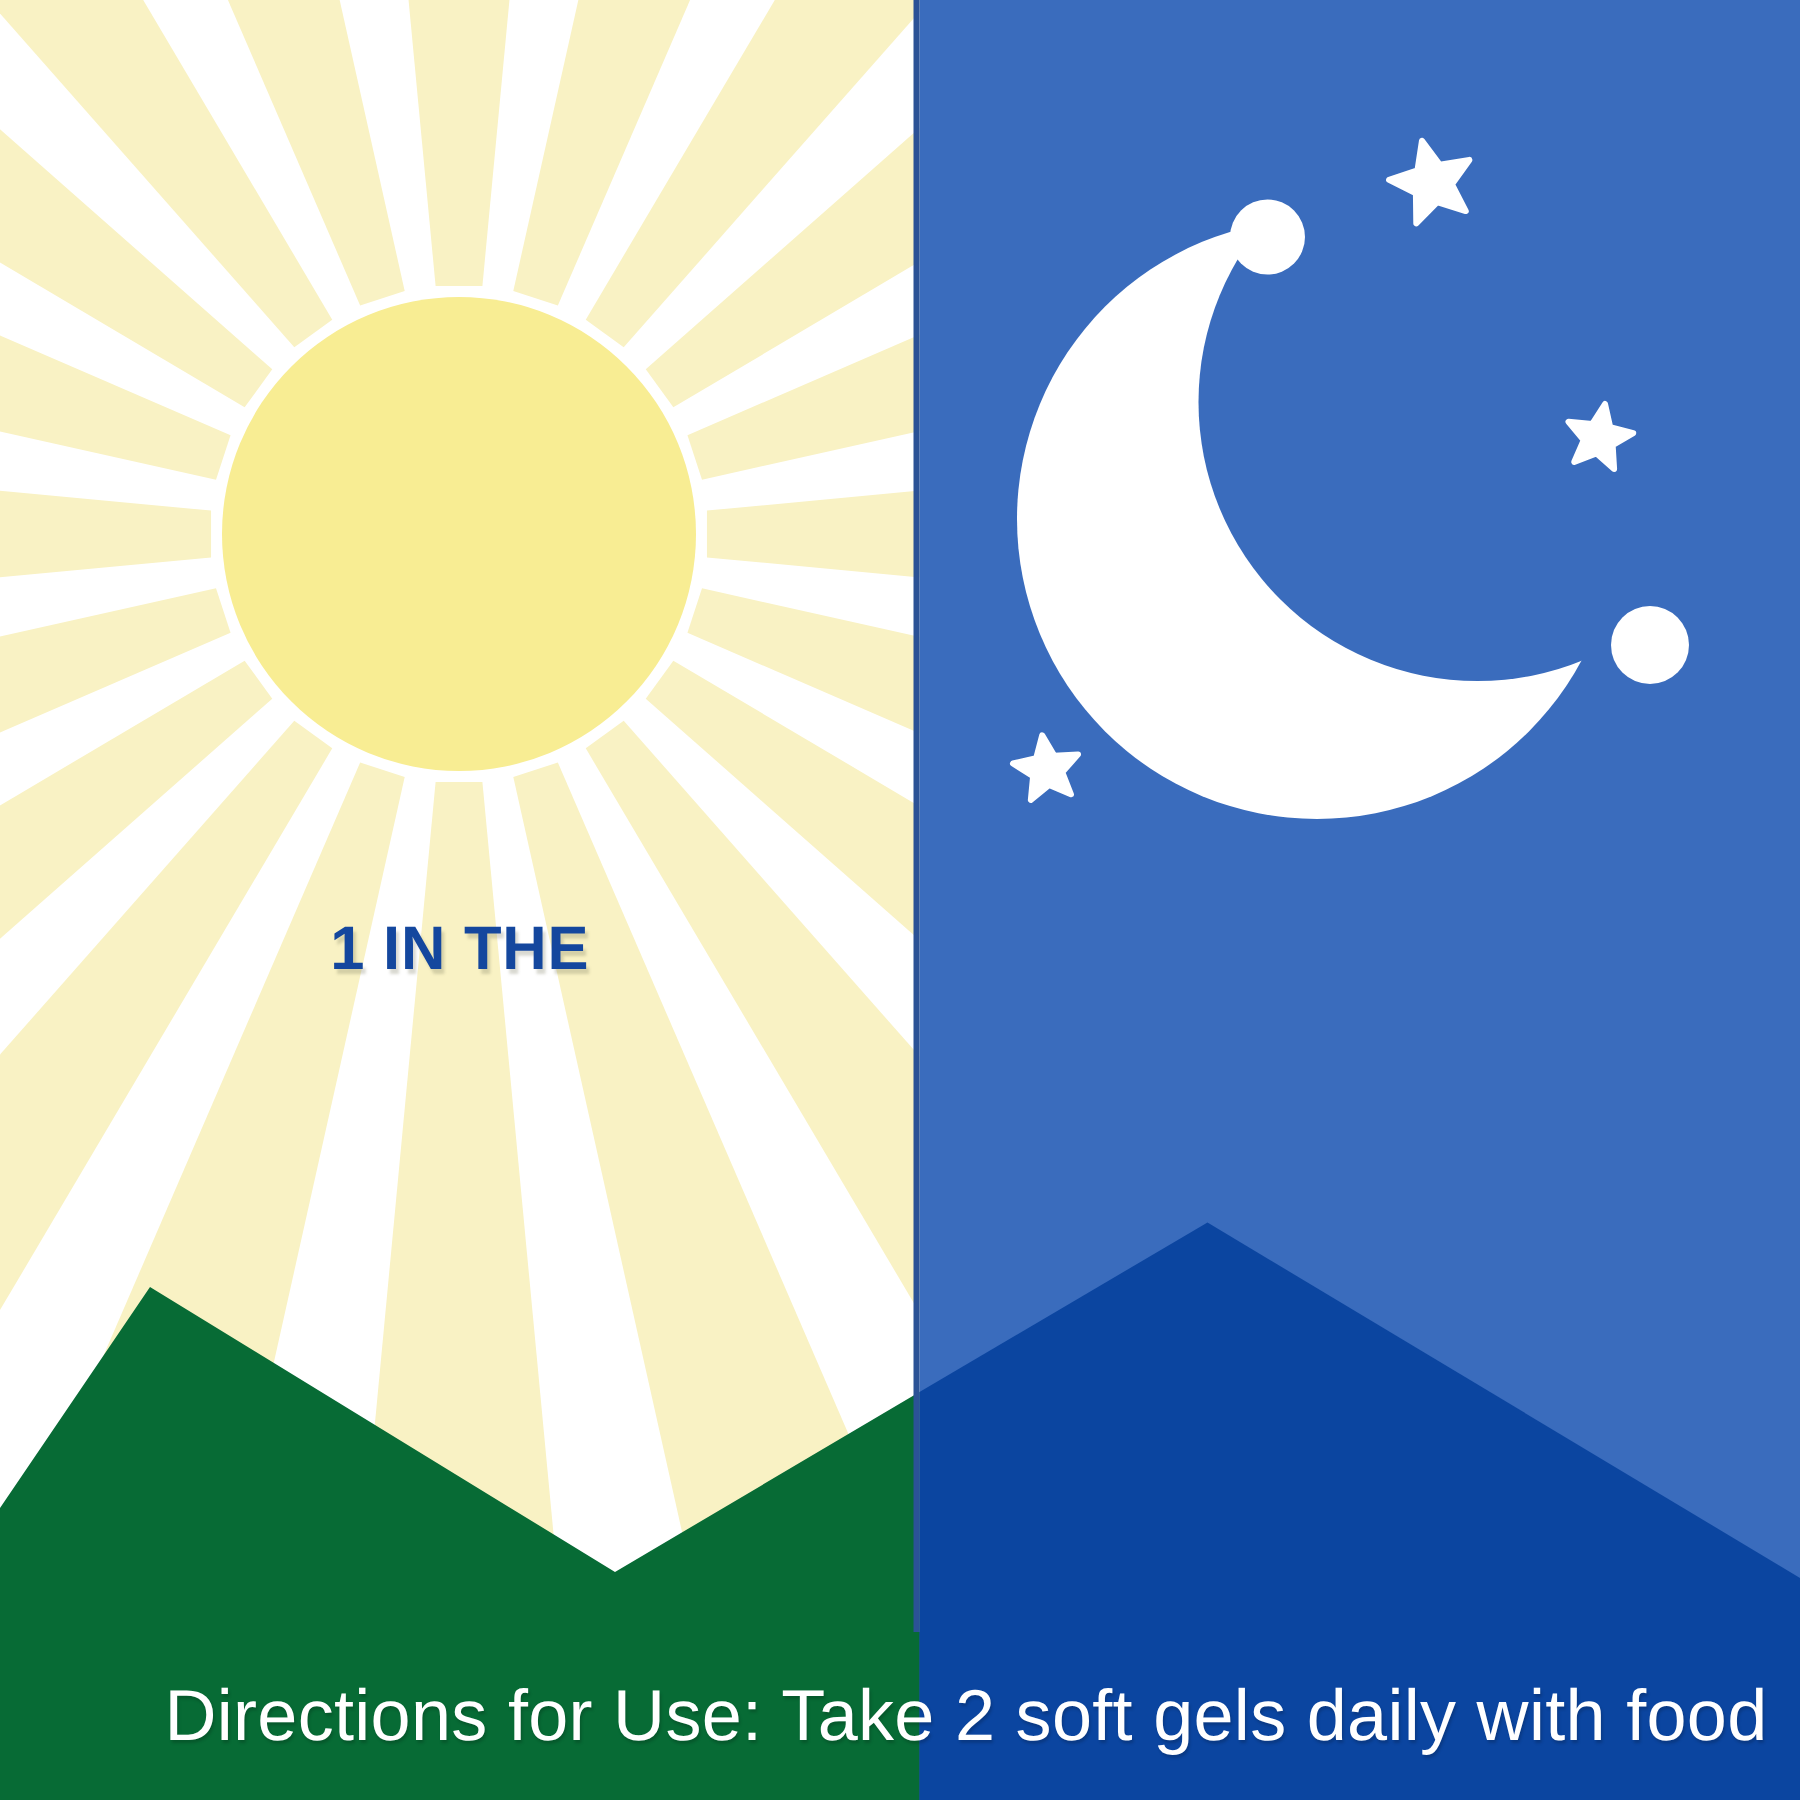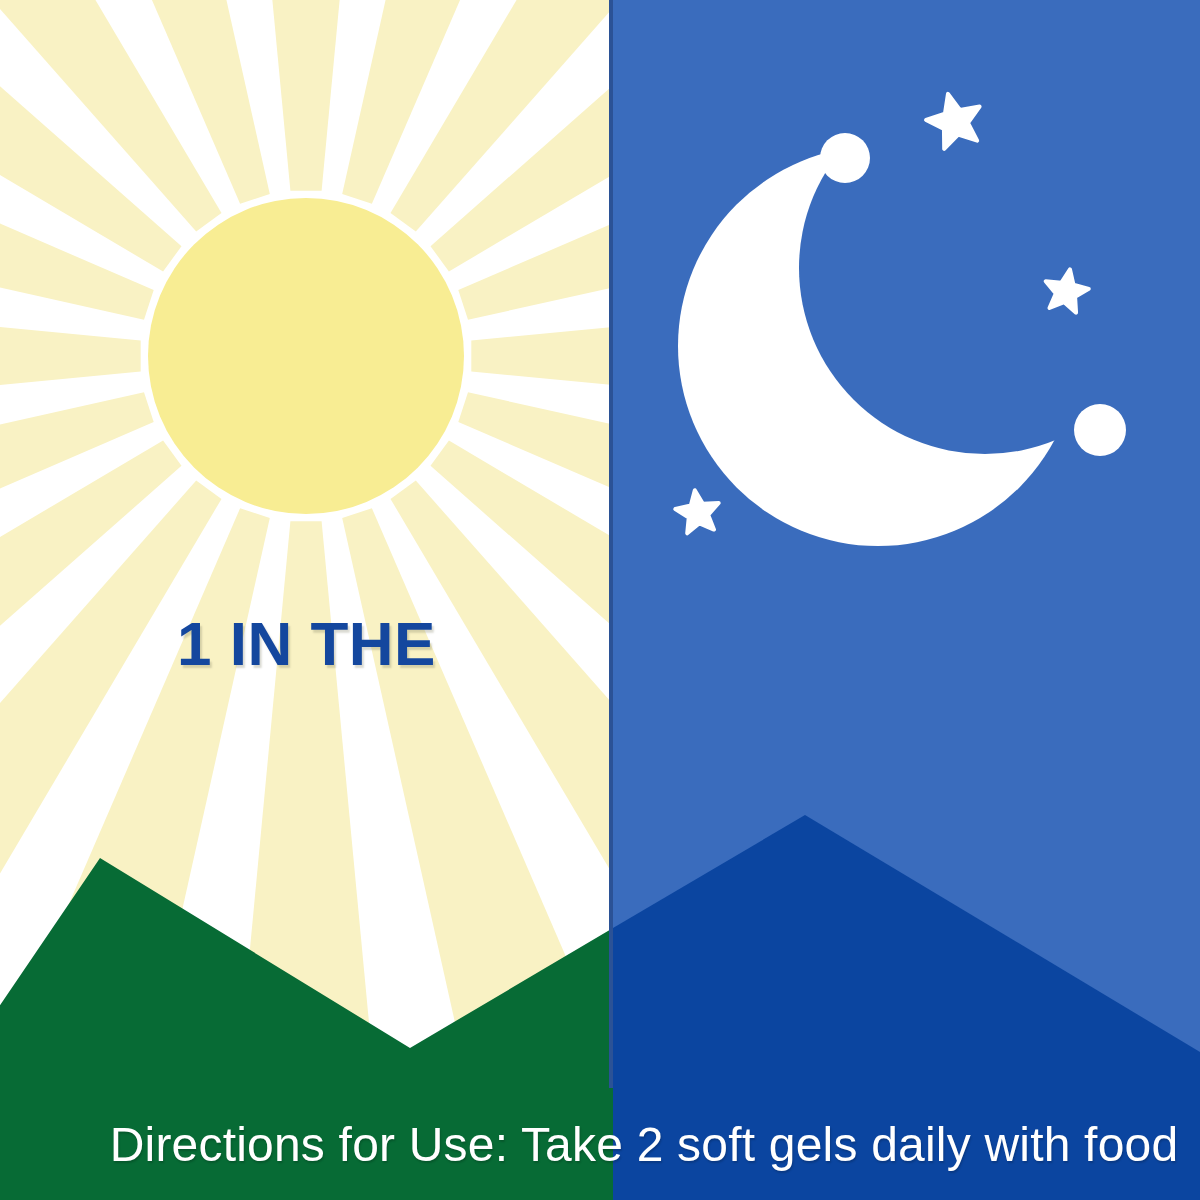--- a/index.html
+++ b/index.html
@@ -92,21 +92,21 @@
     text-align: center;
     font-weight: bold;
     line-height: 1.02;
     letter-spacing: 0.5px;
   }
   #morning-headline {
     left: 0;
     top: 612px;
     width: 613px;
     color: #14479e;
-    font-size: 62px;
+    font-size: 41px;
     text-shadow: 2px 3px 2px rgba(120,120,90,0.28);
   }
   .headline .line { display: block; white-space: nowrap; }
 
   
   #footer-band {
     position: absolute;
     left: 0;
     bottom: 0;
     width: 1200px;

